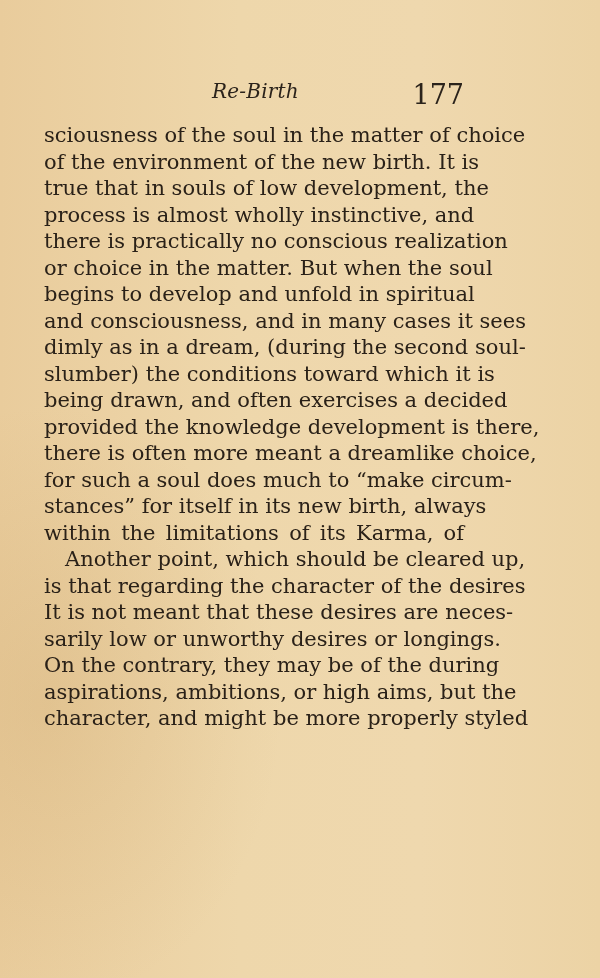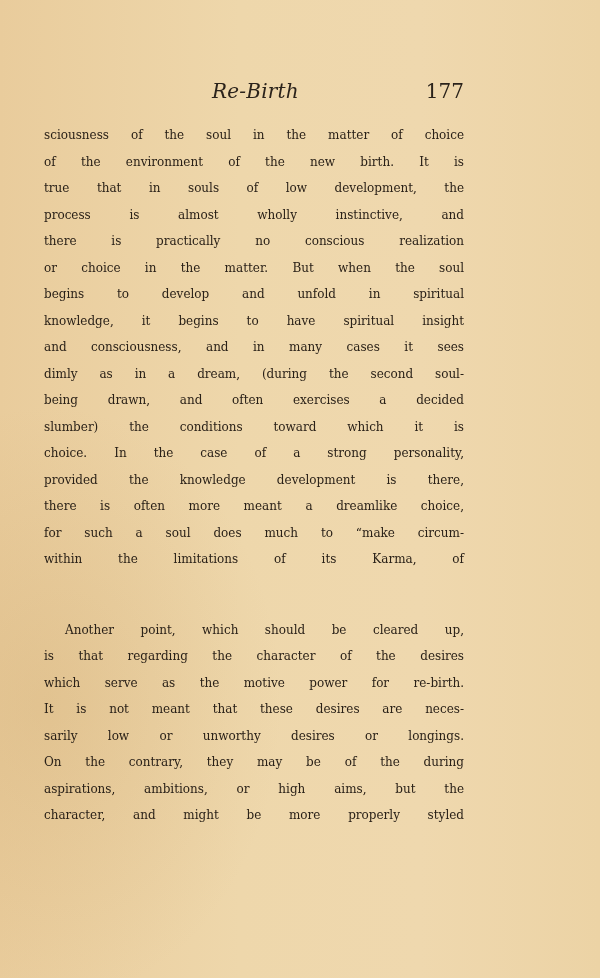--- a/index.html
+++ b/index.html
@@ -35,80 +35,77 @@
       left: 168px;
       top: 0;
       font-style: italic;
       font-size: 20px;
       letter-spacing: 0.2px;
     }
     .page-number {
       position: absolute;
       right: 0;
       top: 0;
-      font-size: 20px;
+      font-size: 27px;
     }
     .body-text {
       position: absolute;
       top: 122px;
       left: 44px;
       width: 420px;
       font-family: "DejaVu Serif", "Liberation Serif", serif;
-      font-size: 12px;
+      font-size: 21px;
       line-height: 26.5px;
       color: #2a2118;
     }
     .line {
       display: block;
       white-space: nowrap;
       text-align: justify;
       text-align-last: justify;
       height: 26.5px;
     }
     .line.last {
       text-align-last: left;
     }
     .line.indent {
       padding-left: 21px;
-      margin-top: 44px;
     }
   </style>
 </head>
 <body>
 
 <div class="page">
   <div class="running-head">
     <span class="running-title">Re-Birth</span>
     <span class="page-number">177</span>
   </div>
 
   <div class="body-text">
     <div>
       <span class="line">sciousness of the soul in the matter of choice</span>
       <span class="line">of the environment of the new birth.  It is</span>
       <span class="line">true that in souls of low development, the</span>
       <span class="line">process is almost wholly instinctive, and</span>
       <span class="line">there is practically no conscious realization</span>
       <span class="line">or choice in the matter.  But when the soul</span>
       <span class="line">begins to develop and unfold in spiritual</span>
-      <span class="line">knowledge, it begins to have spiritual insight</span>
       <span class="line">and consciousness, and in many cases it sees</span>
       <span class="line">dimly as in a dream, (during the second soul-</span>
+      <span class="line">slumber) the conditions toward which it is</span>
       <span class="line">being drawn, and often exercises a decided</span>
-      <span class="line">slumber) the conditions toward which it is</span>
-      <span class="line">choice.  In the case of a strong personality,</span>
       <span class="line">provided the knowledge development is there,</span>
       <span class="line">there is often more meant a dreamlike choice,</span>
       <span class="line">for such a soul does much to “make circum-</span>
+      <span class="line">stances” for itself in its new birth, always</span>
       <span class="line">within the limitations of its Karma, of</span>
     </div>
     <div>
       <span class="line indent">Another point, which should be cleared up,</span>
       <span class="line">is that regarding the character of the desires</span>
-      <span class="line">which serve as the motive power for re-birth.</span>
       <span class="line">It is not meant that these desires are neces-</span>
       <span class="line">sarily low or unworthy desires or longings.</span>
       <span class="line">On the contrary, they may be of the during</span>
       <span class="line">aspirations, ambitions, or high aims, but the</span>
       <span class="line">character, and might be more properly styled</span>
     </div>
   </div>
 </div>
 
 </body></html>

